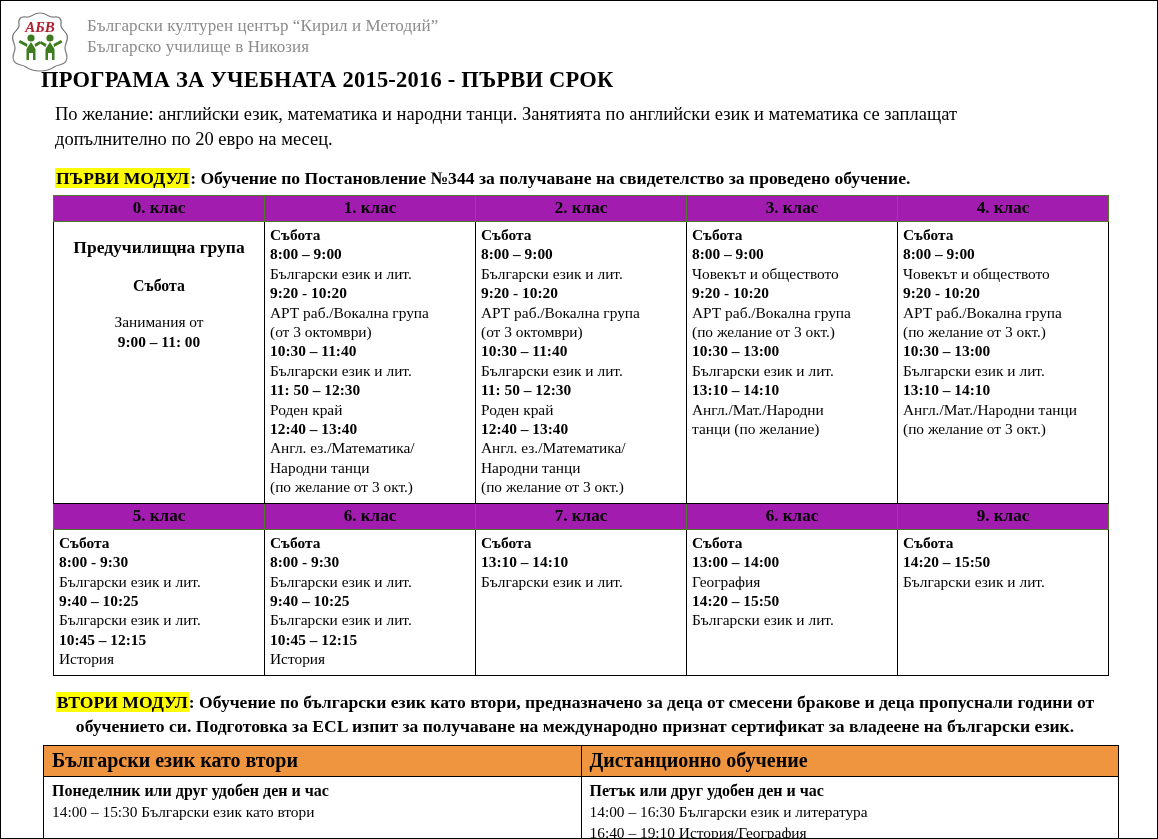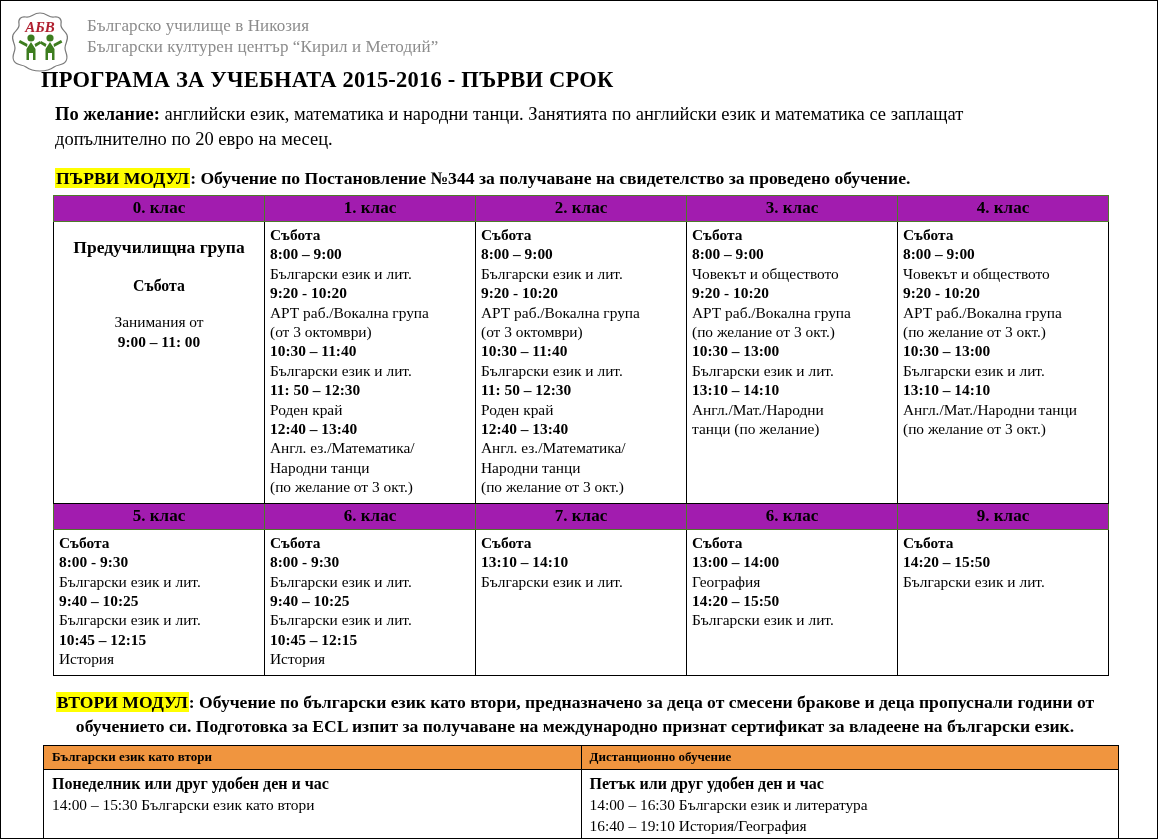--- a/index.html
+++ b/index.html
@@ -55,21 +55,21 @@
     font-size: 22.5px;
     letter-spacing: .2px;
     margin: 6px 0 0 40px;
   }
   .intro {
     margin: 9px 0 0 54px;
     width: 1000px;
     font-size: 18.5px;
     line-height: 25px;
   }
-  .intro b { font-weight: bold; }
+  .intro b { font-weight: normal; }
 
   .module-line {
     margin: 14px 0 0 54px;
     width: 1040px;
     font-size: 17.6px;
     line-height: 24px;
     font-weight: bold;
   }
   .module-line.centered { text-align: center; }
   .hl {
@@ -130,21 +130,21 @@
   .second {
     width: 1076px;
     margin: 7px 0 0 42px;
     border-collapse: collapse;
     table-layout: fixed;
   }
   .second th {
     background: #f0953f;
     border: 1px solid #000000;
     text-align: left;
-    font-size: 13px;
+    font-size: 20px;
     font-weight: bold;
     padding: 3px 0 4px 8px;
   }
   .second td {
     border: 1px solid #000000;
     vertical-align: top;
     font-size: 15.4px;
     line-height: 21px;
     padding: 3px 0 8px 8px;
   }
@@ -170,22 +170,22 @@
           <path d="M20.5 33 L13 29 L11.6 31.4 L20 36 Z"></path>
           <path d="M27.5 33 L33 30 L34 32.4 L28.5 36 Z"></path>
           <circle cx="43" cy="27" r="3.6"></circle>
           <path d="M43 31 L38.5 38 L38.5 49 L41 49 L41 42 L45 42 L45 49 L47.5 49 L47.5 38 Z"></path>
           <path d="M46.5 33 L54 29 L55.4 31.4 L47 36 Z"></path>
           <path d="M39.5 33 L34 30 L33 32.4 L38.5 36 Z"></path>
         </g>
       </svg>
     </div>
     <div class="org-lines">
+      <div class="org-line">Български културен център “Кирил и Методий”</div>
       <div class="org-line">Българско училище в Никозия</div>
-      <div class="org-line">Български културен център “Кирил и Методий”</div>
     </div>
   </div>
 
   <div class="doc-title">ПРОГРАМА ЗА УЧЕБНАТА 2015-2016 - ПЪРВИ СРОК</div>
 
   <div class="intro">
     <b>По желание:</b><span> английски език, математика и народни танци. Занятията по английски език и математика се заплащат допълнително по 20 евро на месец.</span>
   </div>
 
   <div class="module-line">

